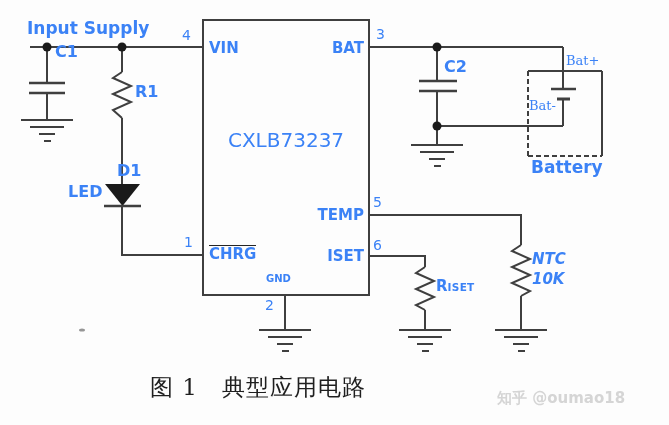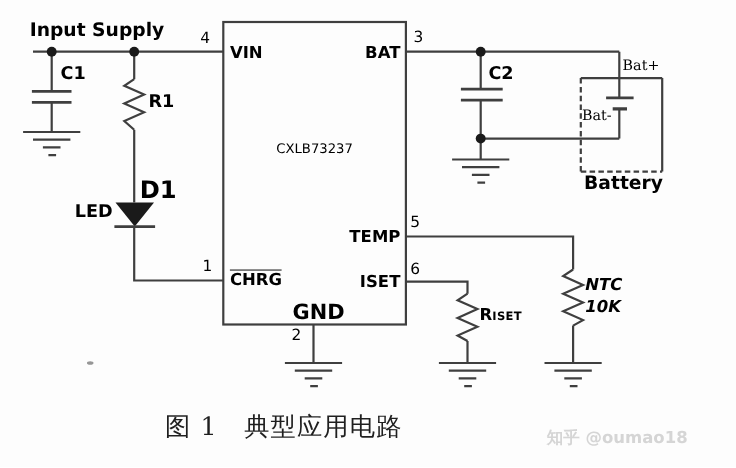--- a/index.html
+++ b/index.html
@@ -2,21 +2,21 @@
 <html><head>
 <meta charset="utf-8">
 <style>
   html,body { margin:0; padding:0; background:#ffffff; }
   .stage {
     position:relative; width:669px; height:425px;
     background:#fdfdfd; overflow:hidden;
     font-family:"DejaVu Sans", sans-serif; color:#222;
   }
   .stage svg { position:absolute; left:0; top:0; }
-  .lbl { position:absolute; white-space:nowrap; color:#000000; }
+  .lbl { position:absolute; white-space:nowrap; color:#3b82f6; }
   .w600 { font-weight:600; }
   .serif { font-family:"DejaVu Serif", serif; }
   .overline { border-top:1.6px solid #242424; padding-top:1px; display:inline-block; line-height:1.05; }
   .right { text-align:right; }
   .center { text-align:center; }
   .caption {
     position:absolute; left:150px; top:372px; width:340px;
     text-align:left; font-family:"DejaVu Serif", serif;
     font-size:23px; color:#1f1f1f; letter-spacing:1px;
   }
@@ -92,41 +92,41 @@
       <circle cx="122" cy="47" r="4.5"></circle>
       <circle cx="437" cy="47" r="4.5"></circle>
       <circle cx="437" cy="126" r="4.5"></circle>
     </g>
 
     <ellipse cx="82" cy="330" rx="3" ry="1.6" fill="#6a6a6a" stroke="none" opacity="0.7"></ellipse>
   </svg>
 
   <div class="lbl w600" style="left:27px; top:18px; font-size:17px;">Input Supply</div>
 
-  <div class="lbl w600" style="left:55px; top:57px; font-size:16px;">C1</div>
+  <div class="lbl w600" style="left:55px; top:42px; font-size:16px;">C1</div>
   <div class="lbl w600" style="left:135px; top:82px; font-size:16px;">R1</div>
-  <div class="lbl w600" style="left:127px; top:161px; font-size:22px;">D1</div>
+  <div class="lbl w600" style="left:117px; top:161px; font-size:16px;">D1</div>
   <div class="lbl w600" style="left:68px; top:182px; font-size:16px;">LED</div>
   <div class="lbl w600" style="left:444px; top:57px; font-size:16px;">C2</div>
 
-  <div class="lbl center" style="left:203px; top:128px; width:166px; font-size:12px;">CXLB73237</div>
+  <div class="lbl center" style="left:203px; top:128px; width:166px; font-size:20px;">CXLB73237</div>
 
   <div class="lbl" style="left:182px; top:27px; font-size:14px;">4</div>
   <div class="lbl" style="left:376px; top:26px; font-size:14px;">3</div>
   <div class="lbl" style="left:184px; top:234px; font-size:14px;">1</div>
   <div class="lbl" style="left:265px; top:297px; font-size:14px;">2</div>
   <div class="lbl" style="left:373px; top:194px; font-size:14px;">5</div>
   <div class="lbl" style="left:373px; top:237px; font-size:14px;">6</div>
 
   <div class="lbl w600" style="left:209px; top:39px; font-size:15px;">VIN</div>
   <div class="lbl w600 right" style="left:320px; top:39px; width:44px; font-size:15px;">BAT</div>
   <div class="lbl w600" style="left:209px; top:245px; font-size:15px;">
     <span class="overline">CHRG</span>
   </div>
-  <div class="lbl w600" style="left:266px; top:273px; font-size:19px;">GND</div>
+  <div class="lbl w600" style="left:266px; top:273px; font-size:10px;">GND</div>
   <div class="lbl w600 right" style="left:314px; top:206px; width:50px; font-size:15px;">TEMP</div>
   <div class="lbl w600 right" style="left:320px; top:247px; width:44px; font-size:15px;">ISET</div>
 
   <div class="lbl serif" style="left:566px; top:53px; font-size:13px;">Bat+</div>
   <div class="lbl serif" style="left:529px; top:98px; font-size:13px;">Bat-</div>
   <div class="lbl w600" style="left:531px; top:157px; font-size:17px;">Battery</div>
 
   <div class="lbl w600" style="left:436px; top:277px; font-size:15px;"><span>R</span><span class="sub">ISET</span></div>
 
   <div class="lbl w600" style="left:532px; top:249px; font-size:15px; line-height:20px;font-style:italic;">

